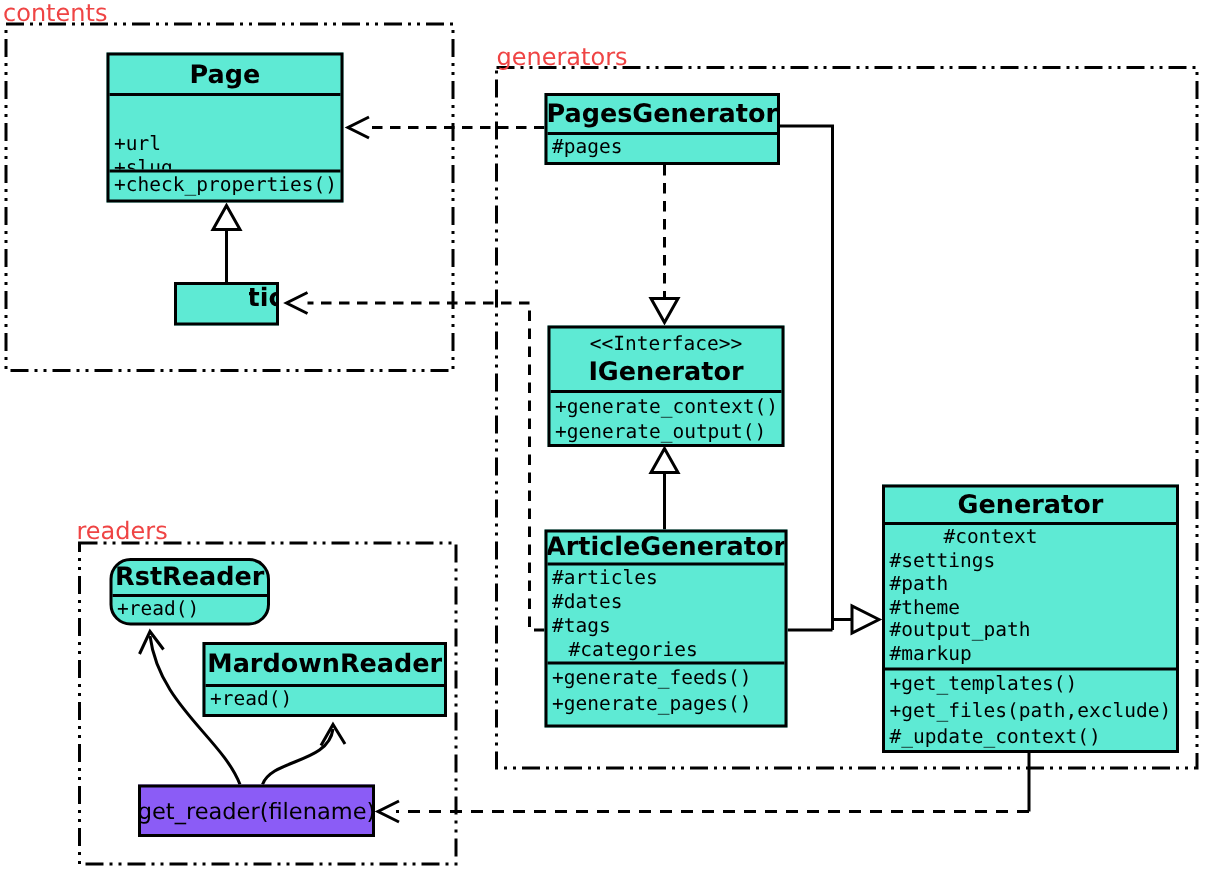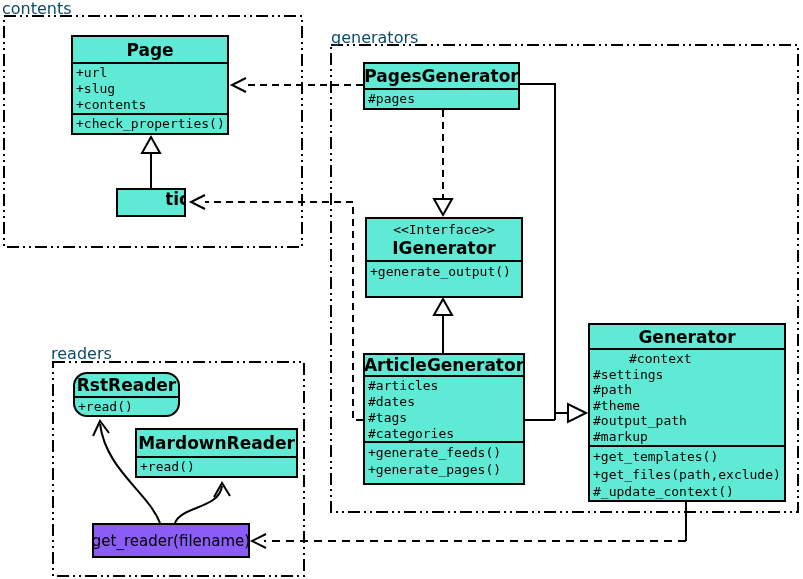--- a/index.html
+++ b/index.html
@@ -1,19 +1,19 @@
 <!DOCTYPE html>
 <html><head>
 <meta charset="utf-8">
 <style>
   html,body{margin:0;padding:0;background:#ffffff;}
   .canvas{position:relative;width:803px;height:579px;background:#ffffff;overflow:hidden;
           font-family:"DejaVu Sans",sans-serif;color:#000;}
   .layer{position:absolute;left:0;top:0;}
-  .pkg-label{position:absolute;font:16px "DejaVu Sans",sans-serif;color:#0c4a6e;white-space:nowrap;}
+  .pkg-label{position:absolute;font:16px "DejaVu Sans",sans-serif;color:#ef4444;white-space:nowrap;}
   .uml-class{position:absolute;background:#5eead4;border:2px solid #000;box-sizing:border-box;}
   .uml-title{font:bold 17px "DejaVu Sans",sans-serif;text-align:center;display:flex;
              align-items:center;justify-content:center;overflow:hidden;}
   .uml-sec{border-top:2px solid #000;box-sizing:border-box;padding:1px 3px;overflow:hidden;}
   .uml-row{font:13px "DejaVu Sans Mono",monospace;white-space:nowrap;}
   .stereotype{font:13px "DejaVu Sans Mono",monospace;text-align:center;line-height:17px;}
   .iface-name{font:bold 17px "DejaVu Sans",sans-serif;text-align:center;line-height:21px;}
   .plain-box{position:absolute;background:#8b5cf6;border:2px solid #000;box-sizing:border-box;
              display:flex;align-items:center;justify-content:center;
              font:15px "DejaVu Sans",sans-serif;}
@@ -58,21 +58,21 @@
     <path d="M214,497 L222,483 L230,496" stroke="#000" stroke-width="2" fill="none"></path>
   </svg>
 
   <div class="pkg-label" style="left:2px;top:-1px;">contents</div>
   <div class="pkg-label" style="left:331px;top:28px;">generators</div>
   <div class="pkg-label" style="left:51px;top:344px;">readers</div>
 
   <div class="uml-class" style="left:71px;top:35px;width:158px;height:100px;">
     <div class="uml-title" style="height:25px;">Page</div>
     <div class="uml-sec" style="height:51px;">
-      <div class="uml-row" style="line-height:16px;">+url</div>
+      <div class="uml-row" style="line-height:16px;margin-top:24px;">+url</div>
       <div class="uml-row" style="line-height:16px;">+slug</div>
       <div class="uml-row" style="line-height:16px;">+contents</div>
     </div>
     <div class="uml-sec" style="height:20px;">
       <div class="uml-row" style="line-height:16px;">+check_properties()</div>
     </div>
   </div>
 
   <div class="uml-class" style="left:116px;top:188px;width:70px;height:29px;">
     <div class="uml-title" style="height:17px;margin-left:48px;">Article</div>
@@ -84,31 +84,32 @@
       <div class="uml-row" style="line-height:16px;">#pages</div>
     </div>
   </div>
 
   <div class="uml-class" style="left:365px;top:217px;width:158px;height:81px;">
     <div style="height:41px;padding-top:2px;box-sizing:border-box;">
       <div class="stereotype">&lt;&lt;Interface&gt;&gt;</div>
       <div class="iface-name">IGenerator</div>
     </div>
     <div class="uml-sec" style="height:38px;">
+      <div class="uml-row" style="line-height:17px;">+generate_context()</div>
       <div class="uml-row" style="line-height:17px;">+generate_output()</div>
     </div>
   </div>
 
   <div class="uml-class" style="left:363px;top:353px;width:162px;height:132px;">
     <div class="uml-title" style="height:20px;">ArticleGenerator</div>
     <div class="uml-sec" style="height:66px;">
       <div class="uml-row" style="line-height:16px;">#articles</div>
       <div class="uml-row" style="line-height:16px;">#dates</div>
       <div class="uml-row" style="line-height:16px;">#tags</div>
-      <div class="uml-row" style="line-height:16px;">#categories</div>
+      <div class="uml-row" style="line-height:16px;margin-left:11px;">#categories</div>
     </div>
     <div class="uml-sec" style="height:37px;">
       <div class="uml-row" style="line-height:17px;">+generate_feeds()</div>
       <div class="uml-row" style="line-height:17px;">+generate_pages()</div>
     </div>
   </div>
 
   <div class="uml-class" style="left:588px;top:323px;width:198px;height:179px;">
     <div class="uml-title" style="height:23px;">Generator</div>
     <div class="uml-sec" style="height:97px;">

